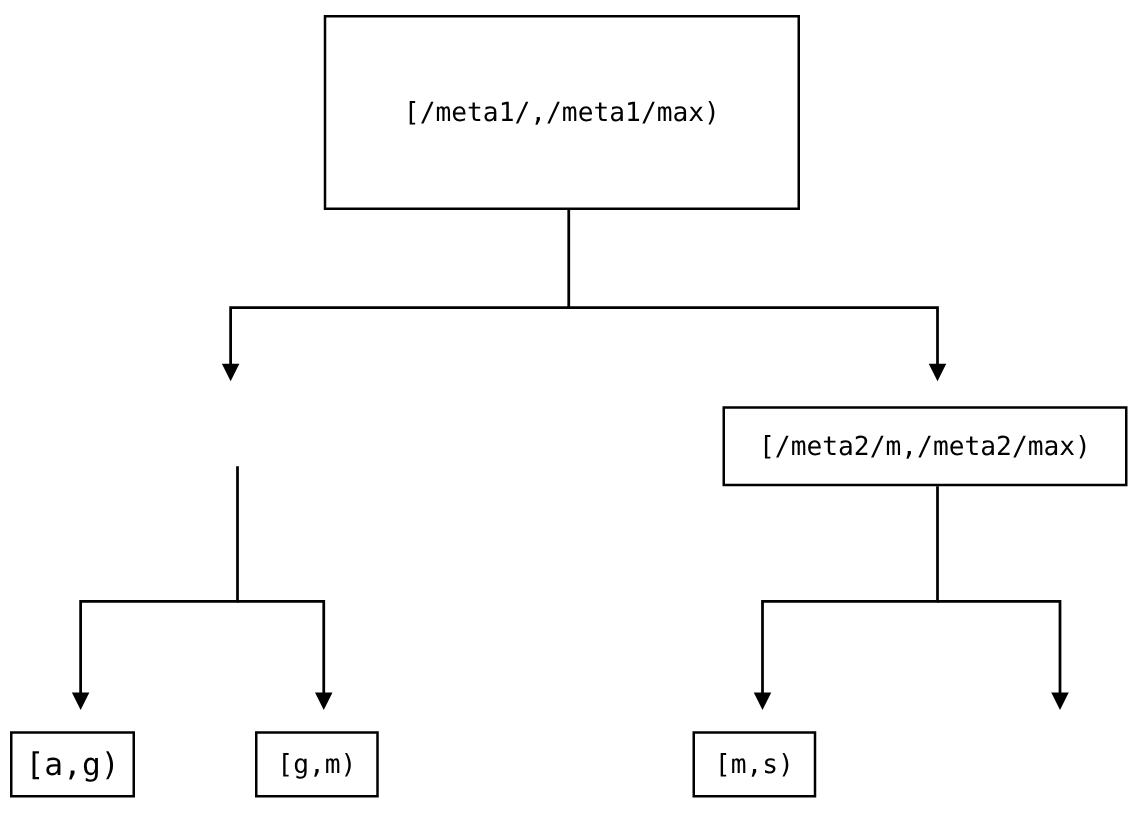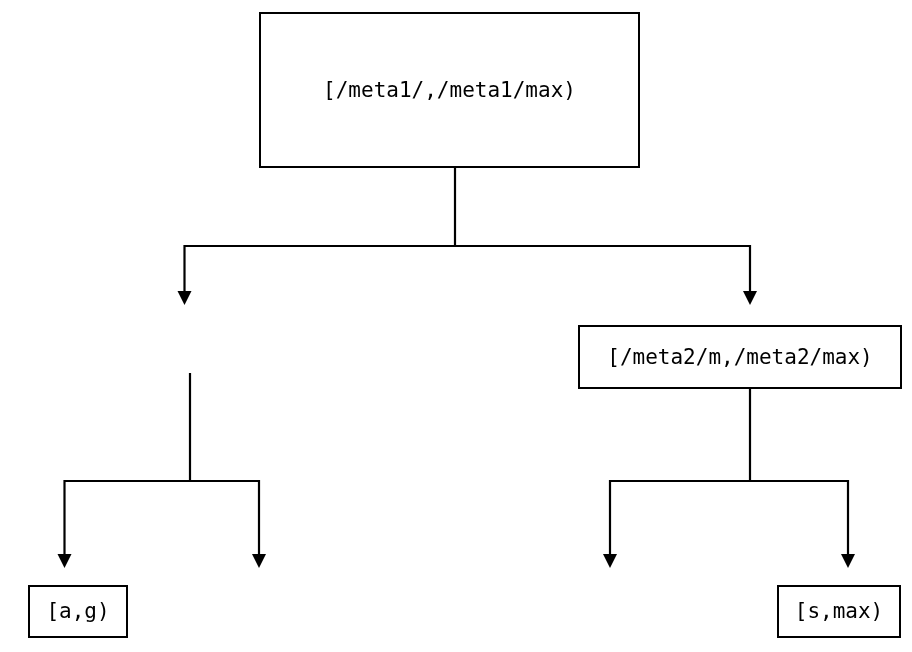--- a/index.html
+++ b/index.html
@@ -51,22 +51,21 @@
     top: 325px;
     width: 324px;
     height: 64px;
     font-size: 21px;
   }
   #node-leaf-0 {
     left: 8px;
     top: 585px;
     width: 100px;
     height: 53px;
-    font-size: 21px;
-    margin-left: 20px;
+    font-size: 25px;
   }
   #node-leaf-1 {
     left: 204px;
     top: 585px;
     width: 99px;
     height: 53px;
     font-size: 21px;
   }
   #node-leaf-2 {
     left: 554px;
@@ -135,19 +134,22 @@
 
 
   <div class="node" id="node-mid-right">
     <span class="node-label">[/meta2/m,/meta2/max)</span>
   </div>
 
   <div class="node" id="node-leaf-0">
     <span class="node-label">[a,g)</span>
   </div>
 
+  <div class="node" id="node-leaf-1">
+    <span class="node-label">[g,m)</span>
+  </div>
 
+  <div class="node" id="node-leaf-2">
+    <span class="node-label">[m,s)</span>
+  </div>
 
-  <div class="node" id="node-leaf-3">
-    <span class="node-label">[s,max)</span>
-  </div>
 
 </div>
 
 </body></html>

